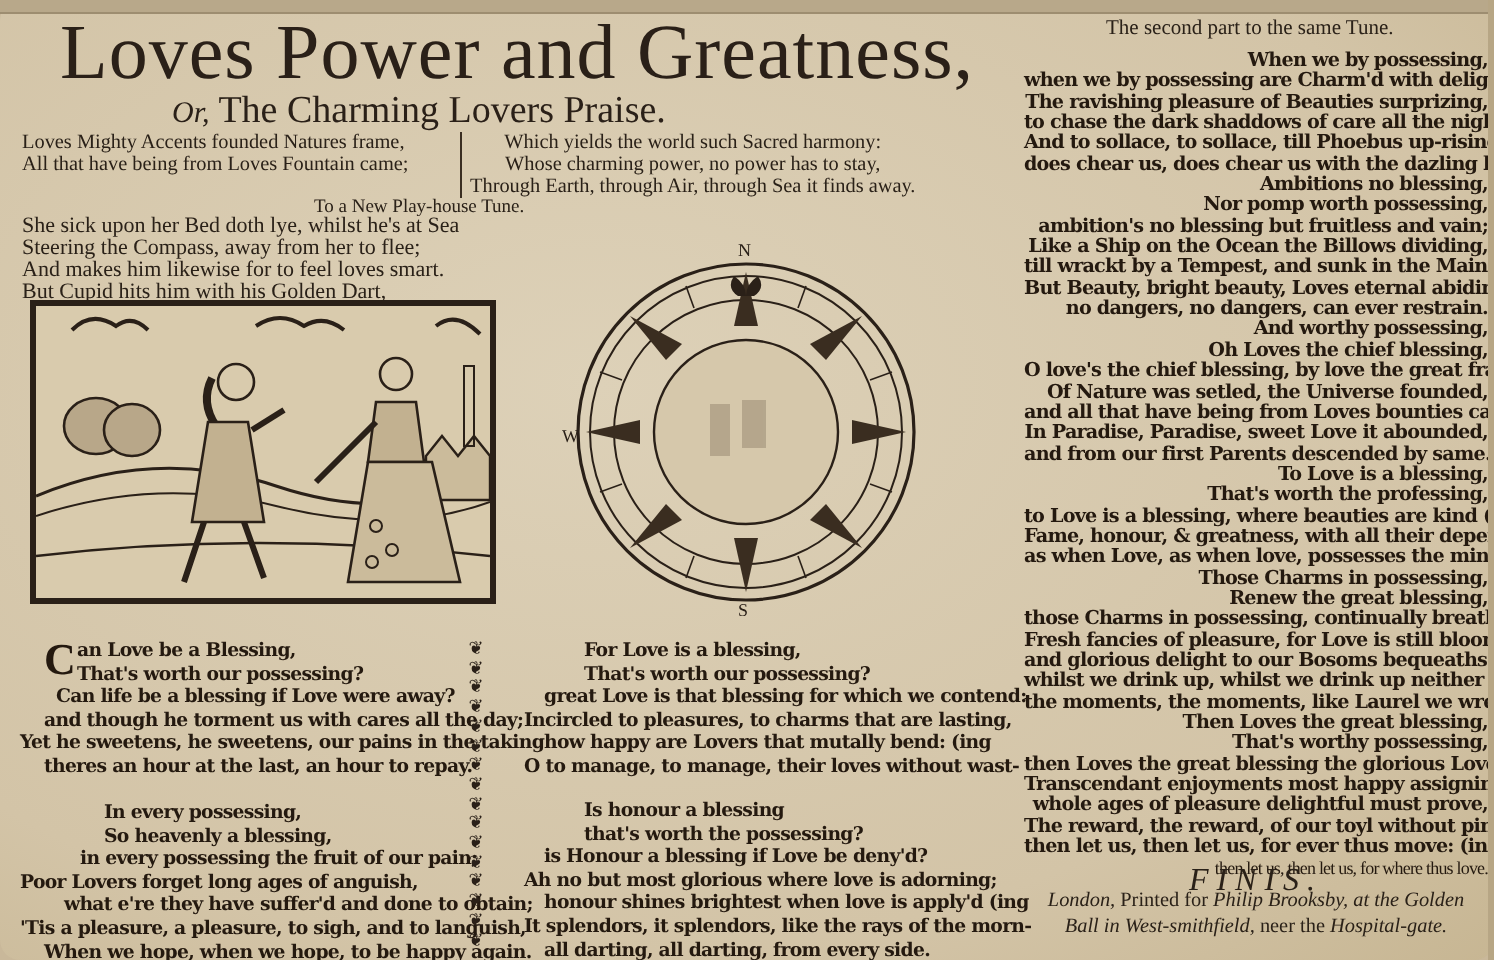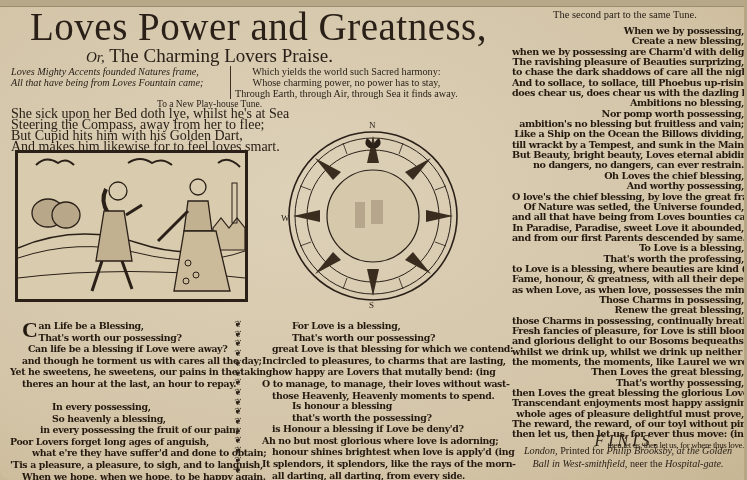--- a/index.html
+++ b/index.html
@@ -21,24 +21,24 @@
   }
   .title {
     position: absolute; left: 30px; top: 4px; font-size: 39px; letter-spacing: 0.5px;
     color: #2a2018; white-space: nowrap;
   }
   .subtitle {
     position: absolute; left: 86px; top: 45px; font-size: 19px; white-space: nowrap; color: #2a2018;
   }
   .subtitle i { font-size: 15px; }
   .intro { position: absolute; font-size: 10.2px; line-height: 11px; white-space: nowrap; }
-  .intro-left { left: 11px; top: 66px; font-style: italic; }
+  .intro-left { left: 11px; top: 66px; }
   .intro-right { left: 230px; top: 66px; border-left: 1px solid #3a2e22; padding-left: 4px; text-align: center; }
   .tune-line { position: absolute; left: 157px; top: 99px; font-size: 9.5px; white-space: nowrap; }
-  .stanza-small { position: absolute; left: 11px; top: 108px; font-size: 14px; line-height: 11px; white-space: nowrap; }
+  .stanza-small { position: absolute; left: 11px; top: 108px; font-size: 11px; line-height: 11px; white-space: nowrap; }
   .woodcut {
     position: absolute; left: 15px; top: 150px; width: 233px; height: 152px;
     border: 3px solid #2a2018; background: #d6c8ab; box-sizing: border-box;
   }
   .compass { position: absolute; left: 281px; top: 118px; width: 180px; height: 190px; }
   .bl { font-family: "DejaVu Serif", serif; font-weight: bold; color: #24190f; }
   .col { position: absolute; font-size: 9.4px; line-height: 11.6px; white-space: nowrap; letter-spacing: -0.35px; }
   .col .ind1 { padding-left: 18px; }
   .col .ind2 { padding-left: 30px; }
   .col .ind3 { padding-left: 10px; }
@@ -76,22 +76,22 @@
     <div>Which yields the world such Sacred harmony:</div>
     <div>Whose charming power, no power has to stay,</div>
     <div>Through Earth, through Air, through Sea it finds away.</div>
   </div>
 
   <div class="tune-line">To a New Play-house Tune.</div>
 
   <div class="stanza-small">
     <div>She sick upon her Bed doth lye, whilst he's at Sea</div>
     <div>Steering the Compass, away from her to flee;</div>
+    <div>And makes him likewise for to feel loves smart.</div>
     <div>But Cupid hits him with his Golden Dart,</div>
-    <div>And makes him likewise for to feel loves smart.</div>
   </div>
 
   <div class="woodcut">
     <svg width="227" height="146" viewBox="0 0 227 146">
       <rect x="0" y="0" width="227" height="146" fill="#d9cbad"></rect>
 
       <path d="M18 12 q10 -10 22 -2 q8 -6 16 2" stroke="#2a2018" stroke-width="2" fill="none"></path>
       <path d="M110 10 q12 -8 24 0 q10 -6 20 2" stroke="#2a2018" stroke-width="2" fill="none"></path>
       <path d="M200 10 q10 -8 22 4" stroke="#2a2018" stroke-width="2" fill="none"></path>
 
@@ -161,21 +161,21 @@
       <circle cx="92" cy="98" r="46" fill="#d6c8ab" stroke="#2a2018" stroke-width="1.2"></circle>
       <g fill="#9b8c74" opacity="0.55">
         <rect x="74" y="84" width="10" height="26"></rect>
         <rect x="90" y="82" width="12" height="24"></rect>
       </g>
     </svg>
   </div>
 
   <div class="col col-l1 bl">
     <span class="dropcap">C</span>
-    <div>an Life be a Blessing,</div>
+    <div>an Love be a Blessing,</div>
     <div class="ind3">That's worth our possessing?</div>
     <div style="clear:both; padding-left:6px">Can life be a blessing if Love were away?</div>
     <div>and though he torment us with cares all the day;</div>
     <div style="margin-left:-12px">Yet he sweetens, he sweetens, our pains in the taking</div>
     <div>theres an hour at the last, an hour to repay.</div>
   </div>
 
   <div class="col col-l2 bl">
     <div class="ind2">In every possessing,</div>
     <div class="ind2">So heavenly a blessing,</div>
@@ -205,52 +205,50 @@
     <div>❦</div>
   </div>
 
   <div class="col col-m1 bl">
     <div class="ind2">For Love is a blessing,</div>
     <div class="ind2">That's worth our possessing?</div>
     <div class="ind3">great Love is that blessing for which we contend:</div>
     <div>Incircled to pleasures, to charms that are lasting,</div>
     <div class="ind3">how happy are Lovers that mutally bend: (ing</div>
     <div>O to manage, to manage, their loves without wast-</div>
-    <div class="ind3">those Heavenly, Heavenly moments to spend.</div>
   </div>
 
   <div class="col col-m2 bl">
     <div class="ind2">Is honour a blessing</div>
     <div class="ind2">that's worth the possessing?</div>
     <div class="ind3">is Honour a blessing if Love be deny'd?</div>
     <div>Ah no but most glorious where love is adorning;</div>
     <div class="ind3">honour shines brightest when love is apply'd (ing</div>
     <div>It splendors, it splendors, like the rays of the morn-</div>
     <div class="ind3">all darting, all darting, from every side.</div>
   </div>
 
   <div class="right-head">The second part to the same Tune.</div>
 
   <div class="col-r bl">
     <div>When we by possessing,</div>
-    <div>Create a new blessing,</div>
     <div>when we by possessing are Charm'd with delight;</div>
     <div>The ravishing pleasure of Beauties surprizing,</div>
     <div>to chase the dark shaddows of care all the night</div>
     <div>And to sollace, to sollace, till Phoebus up-rising,</div>
     <div>does chear us, does chear us with the dazling light</div>
     <div>Ambitions no blessing,</div>
     <div>Nor pomp worth possessing,</div>
     <div>ambition's no blessing but fruitless and vain;</div>
     <div>Like a Ship on the Ocean the Billows dividing,</div>
     <div>till wrackt by a Tempest, and sunk in the Main:</div>
     <div>But Beauty, bright beauty, Loves eternal abiding</div>
     <div>no dangers, no dangers, can ever restrain.</div>
+    <div>And worthy possessing,</div>
     <div>Oh Loves the chief blessing,</div>
-    <div>And worthy possessing,</div>
     <div>O love's the chief blessing, by love the great frame</div>
     <div>Of Nature was setled, the Universe founded,</div>
     <div>and all that have being from Loves bounties came.</div>
     <div>In Paradise, Paradise, sweet Love it abounded,</div>
     <div>and from our first Parents descended by same.</div>
     <div>To Love is a blessing,</div>
     <div>That's worth the professing,</div>
     <div>to Love is a blessing, where beauties are kind (ants</div>
     <div>Fame, honour, &amp; greatness, with all their depend-</div>
     <div>as when Love, as when love, possesses the mind.</div>

